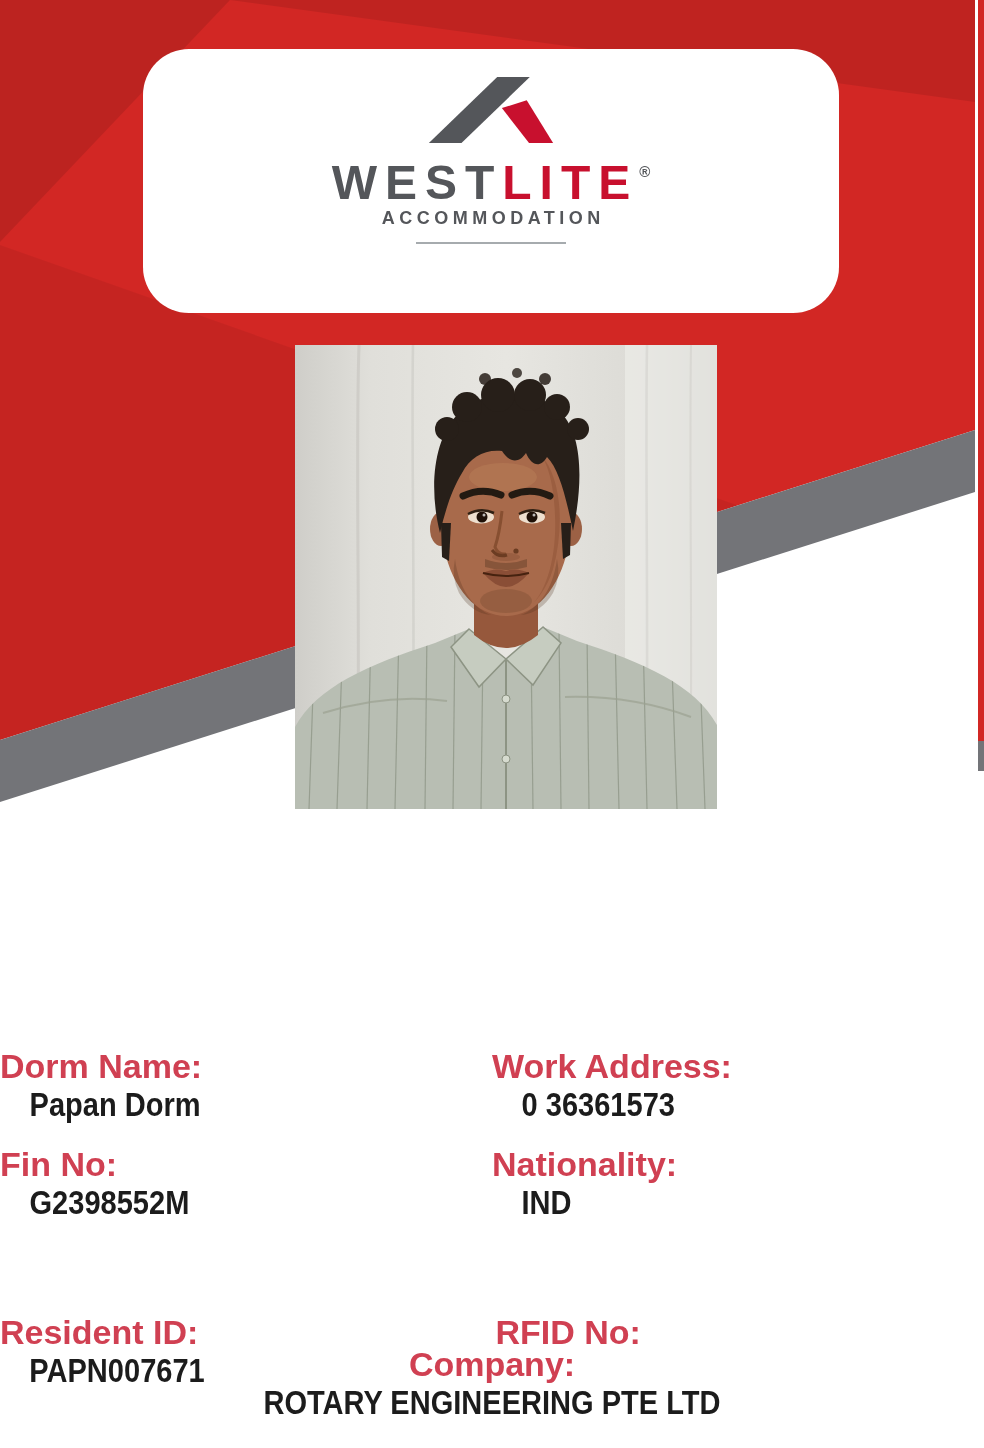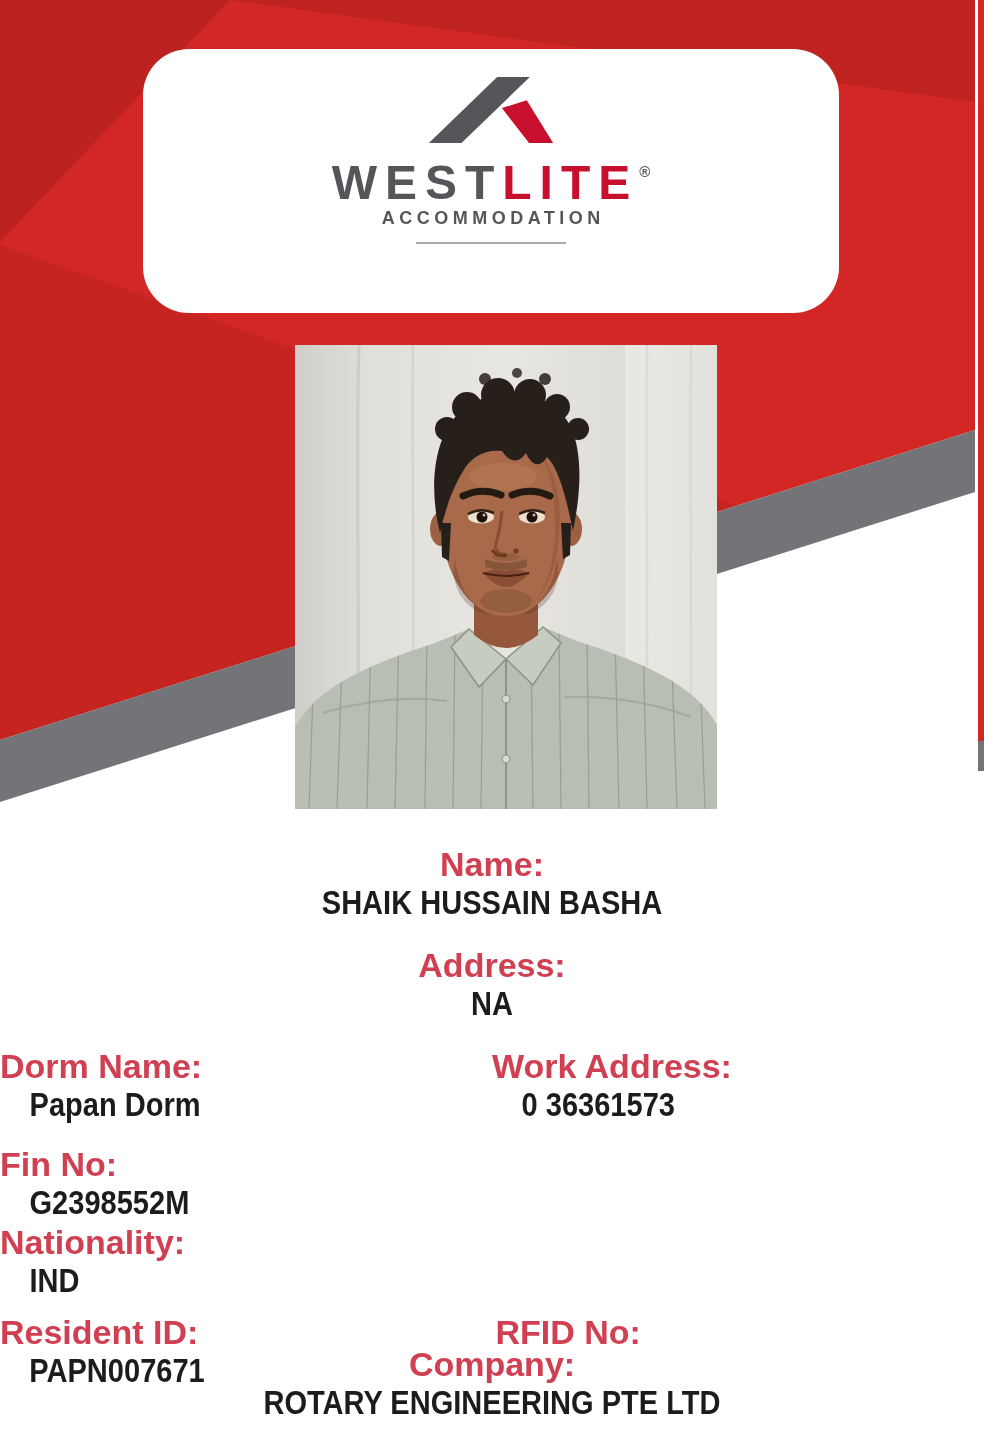--- a/index.html
+++ b/index.html
@@ -38,21 +38,21 @@
   
   .field{position:absolute;left:0;width:984px;text-align:center;}
   .field-row{position:absolute;left:0;width:984px;display:flex;}
   .col{width:492px;text-align:left;}
   .label{font-size:34px;font-weight:bold;color:#d04052;line-height:40px;}
   .value{
     font-size:33px;font-weight:bold;color:#1c1c1c;line-height:38px;
     transform:scaleX(0.88);transform-origin:50% 50%;
   }
   .t-name{top:844px;} .t-address{top:945px;}
-  .t-row1{top:1046px;} .t-row2{top:1144px;flex-direction:column;} .t-row3{top:1312px;gap:7px;}
+  .t-row1{top:1046px;} .t-row2{top:1144px;} .t-row3{top:1312px;gap:7px;}
   .t-company{top:1344px;}
 </style>
 </head>
 <body>
 
 <div class="page">
 
   <svg class="bg-art" viewBox="0 0 984 1448" preserveAspectRatio="none" xmlns="http://www.w3.org/2000/svg">
     <polygon points="0,0 975,0 975,430 0,740" fill="#d22724"></polygon>
     <polygon points="0,0 230,0 0,242" fill="#000000" opacity="0.10"></polygon>
@@ -173,29 +173,21 @@
         <path d="M188,228 Q200,222 211,226 Q222,222 234,228 Q222,242 211,242 Q200,242 188,228 Z" fill="#8a4e36"></path>
         <path d="M188,228 Q211,234 234,228" stroke="#46220f" stroke-width="2" fill="none"></path>
 
         <path d="M160,214 C164,246 180,264 196,270 Q176,268 164,248 Q156,232 160,214 Z" fill="#4a2c18" opacity="0.25"></path>
         <path d="M262,214 C258,246 242,264 226,270 Q246,268 258,248 Q266,232 262,214 Z" fill="#4a2c18" opacity="0.25"></path>
         <ellipse cx="211" cy="256" rx="26" ry="12" fill="#4a2c18" opacity="0.18"></ellipse>
       </g>
     </svg>
   </div>
 
-  <section class="field t-name">
-    <div class="label">Name:</div>
-    <div class="value">SHAIK HUSSAIN BASHA</div>
-  </section>
-
-  <section class="field t-address">
-    <div class="label">Address:</div>
-    <div class="value">NA</div>
-  </section>
+
 
   <section class="field-row t-row1">
     <div class="col">
       <div class="label">Dorm Name:</div>
       <div class="value">Papan Dorm</div>
     </div>
     <div class="col">
       <div class="label">Work Address:</div>
       <div class="value">0 36361573</div>
     </div>

